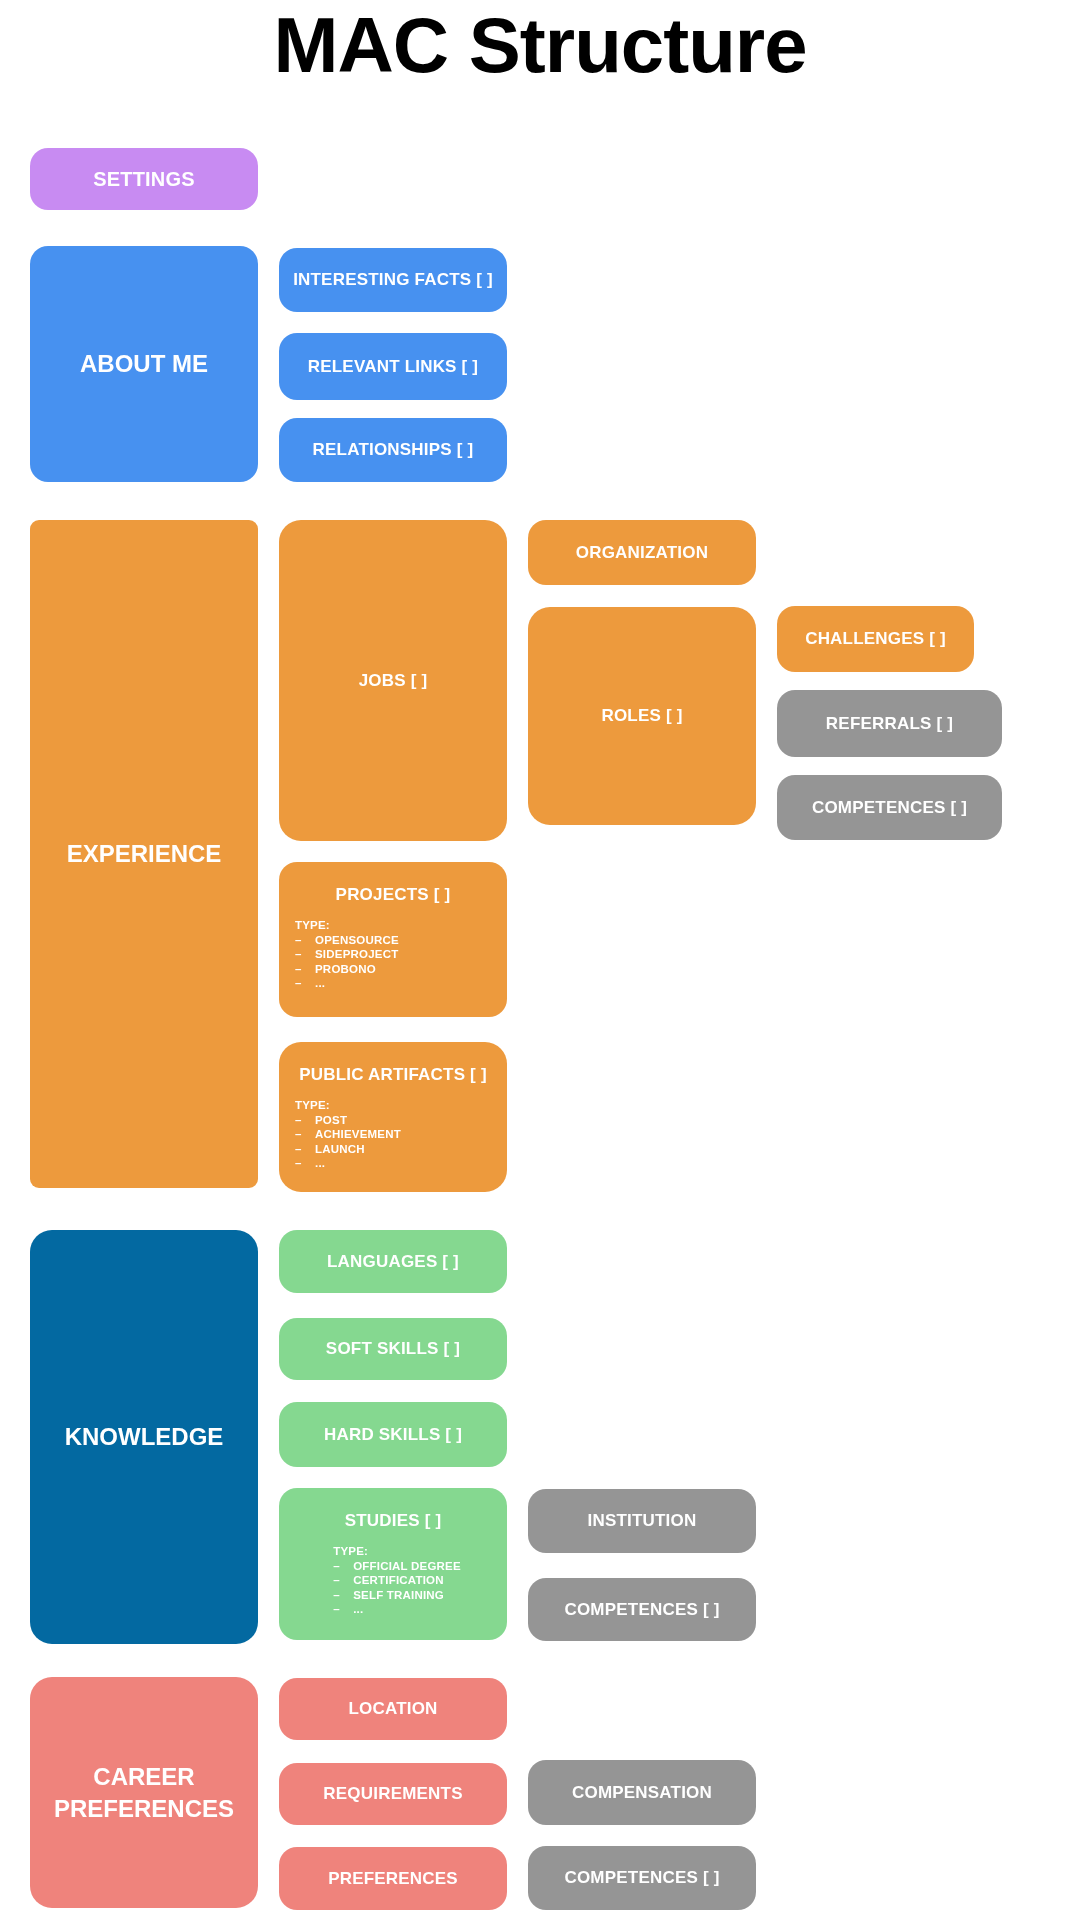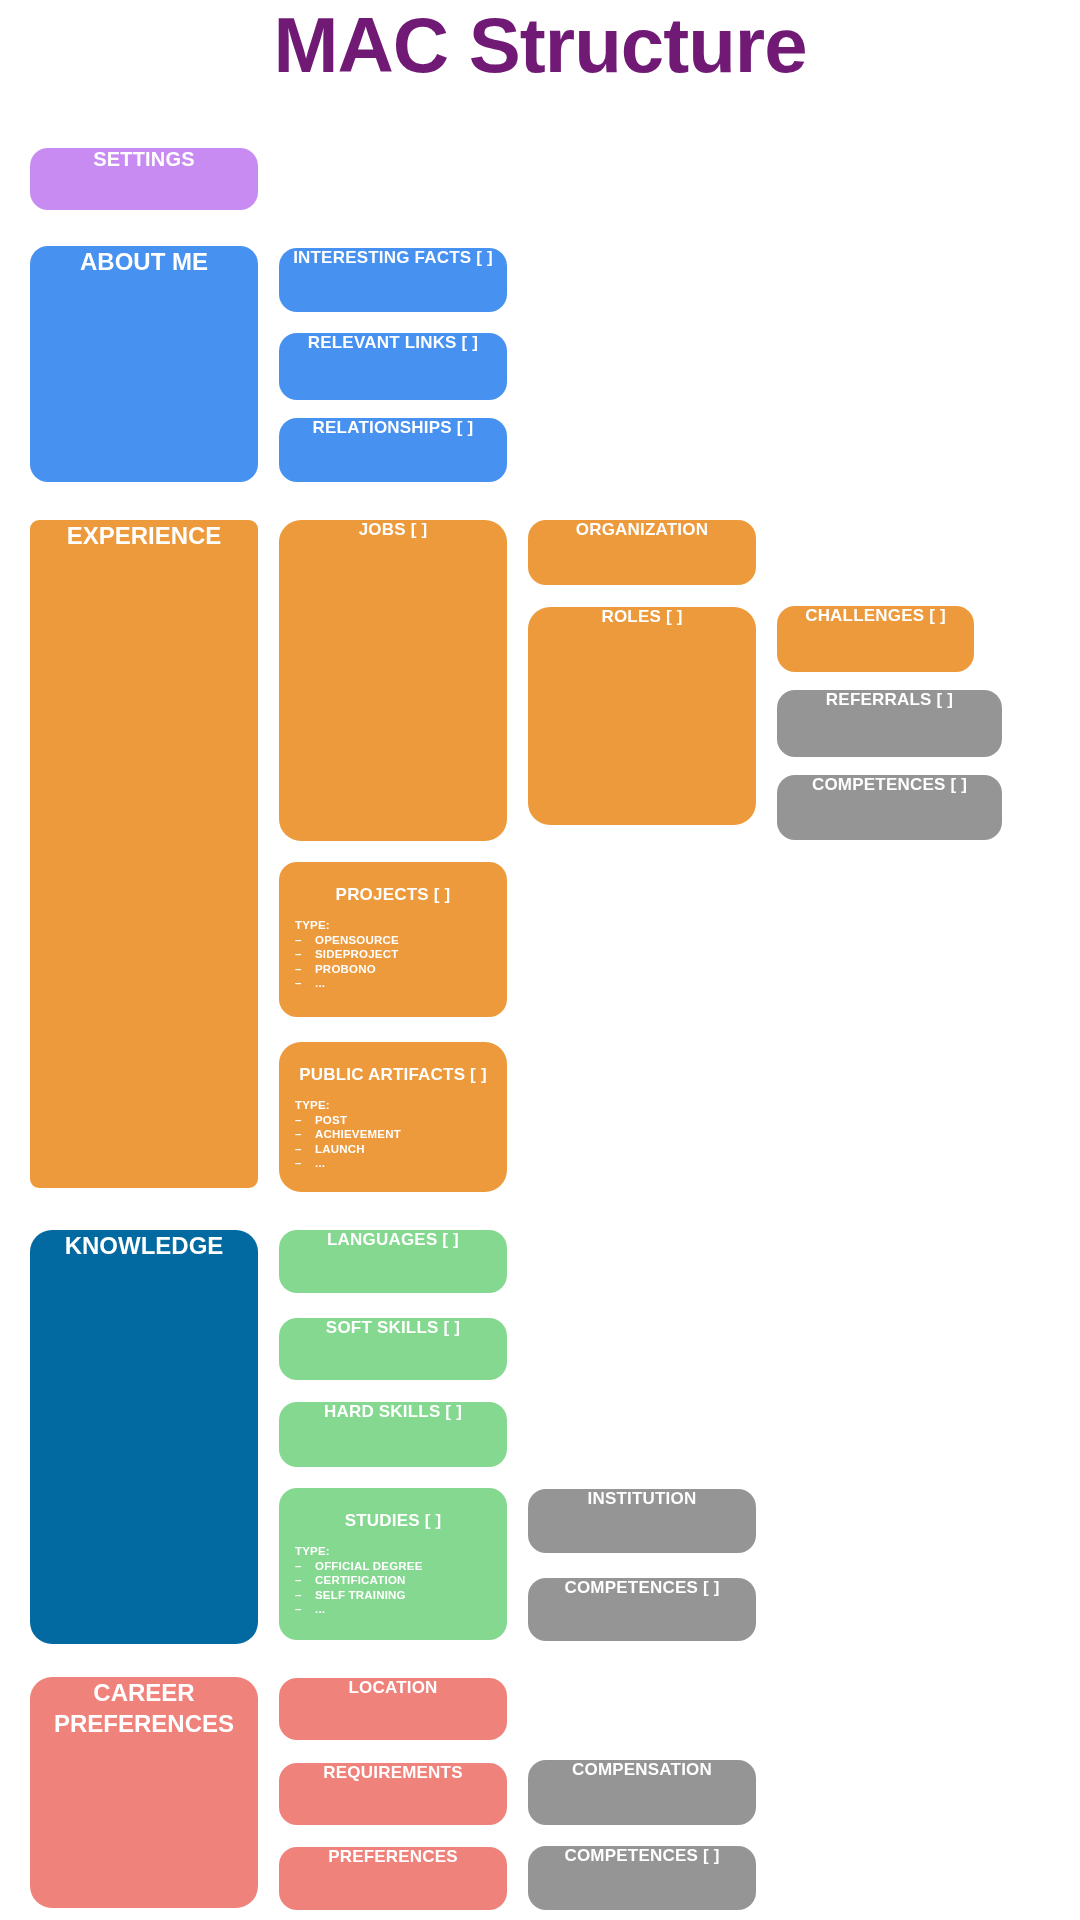--- a/index.html
+++ b/index.html
@@ -8,26 +8,26 @@
     width:1080px; height:1920px;
     font-family:"Liberation Sans", sans-serif;
   }
   .canvas {
     position:relative; width:1080px; height:1920px;
     background:#ffffff; overflow:hidden;
   }
   .title {
     position:absolute; top:6px; left:0; width:100%;
     text-align:center; font-size:78px; font-weight:bold;
-    letter-spacing:-1px; line-height:1.0; color:#701a75;
+    letter-spacing:-1px; line-height:1.0; color:#000000;
     font-family:"Liberation Sans","DejaVu Sans",sans-serif;
   }
   .b {
     position:absolute; border-radius:18px; color:#ffffff;
-    display:flex; justify-content:center;
+    display:flex; align-items:center; justify-content:center;
     text-align:center;
   }
   .parent-label { font-size:24px; font-weight:bold; line-height:1.3; padding:0 14px; }
   .sub-label { font-size:17px; font-weight:bold; letter-spacing:0.2px; }
   .list-block { flex-direction:column; justify-content:flex-start; align-items:stretch; padding-top:16px; }
   .list-title { text-align:center; font-size:17px; font-weight:bold; margin-top:7px; letter-spacing:0.2px; }
   .type-list { text-align:left; padding:13px 8px 0 16px; font-size:11.5px; font-weight:bold; line-height:14.5px; letter-spacing:0.2px; }
   .type-item { display:flex; }
   .type-item .dash { width:20px; flex:0 0 20px; }
   .group { display:contents; }
@@ -141,21 +141,21 @@
     <div class="b" style="left: 279px; top: 1230px; width: 228px; height: 63px; background: rgb(133, 216, 144);">
       <span class="sub-label">LANGUAGES [ ]</span>
     </div>
     <div class="b" style="left: 279px; top: 1318px; width: 228px; height: 62px; background: rgb(133, 216, 144);">
       <span class="sub-label">SOFT SKILLS [ ]</span>
     </div>
     <div class="b" style="left: 279px; top: 1402px; width: 228px; height: 65px; background: rgb(133, 216, 144);">
       <span class="sub-label">HARD SKILLS [ ]</span>
     </div>
 
-    <div class="b list-block" style="left: 279px; top: 1488px; width: 228px; height: 152px; background: rgb(133, 216, 144);">
+    <div class="b list-block" style="left: 279px; top: 1488px; width: 228px; height: 152px; background: rgb(133, 216, 144); align-items: center;">
       <div class="list-title">STUDIES [ ]</div>
       <div class="type-list">
         <div class="type-heading">TYPE:</div>
         <div class="type-item">
           <span class="dash">–</span>
           <span>OFFICIAL DEGREE</span>
         </div>
         <div class="type-item">
           <span class="dash">–</span>
           <span>CERTIFICATION</span>

